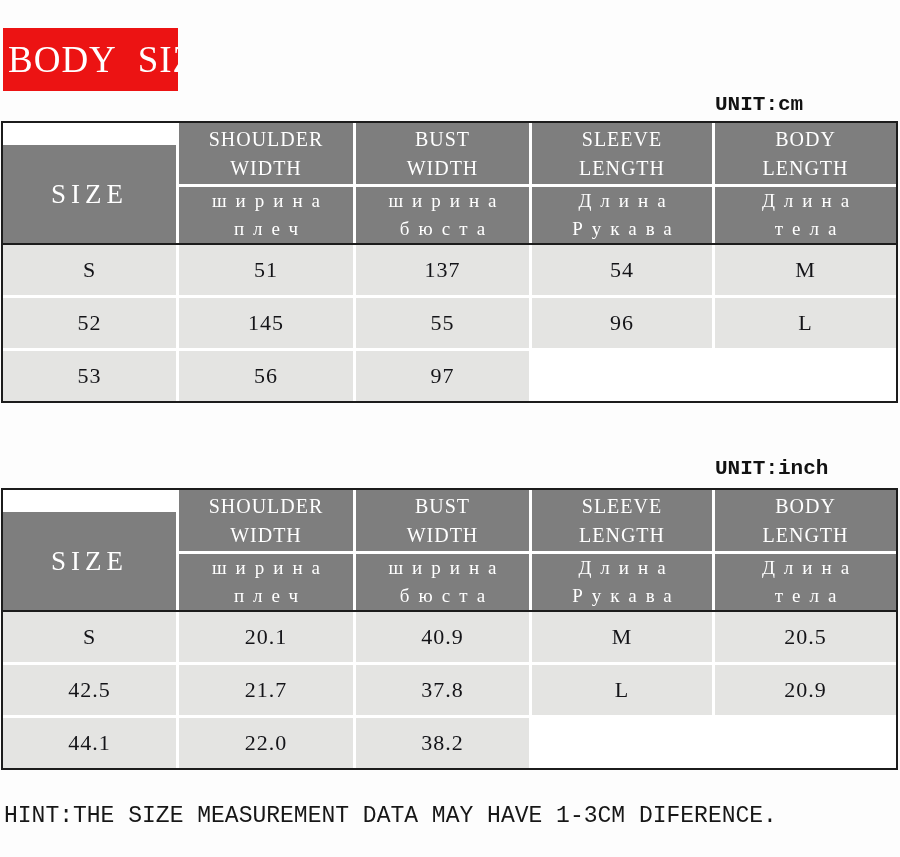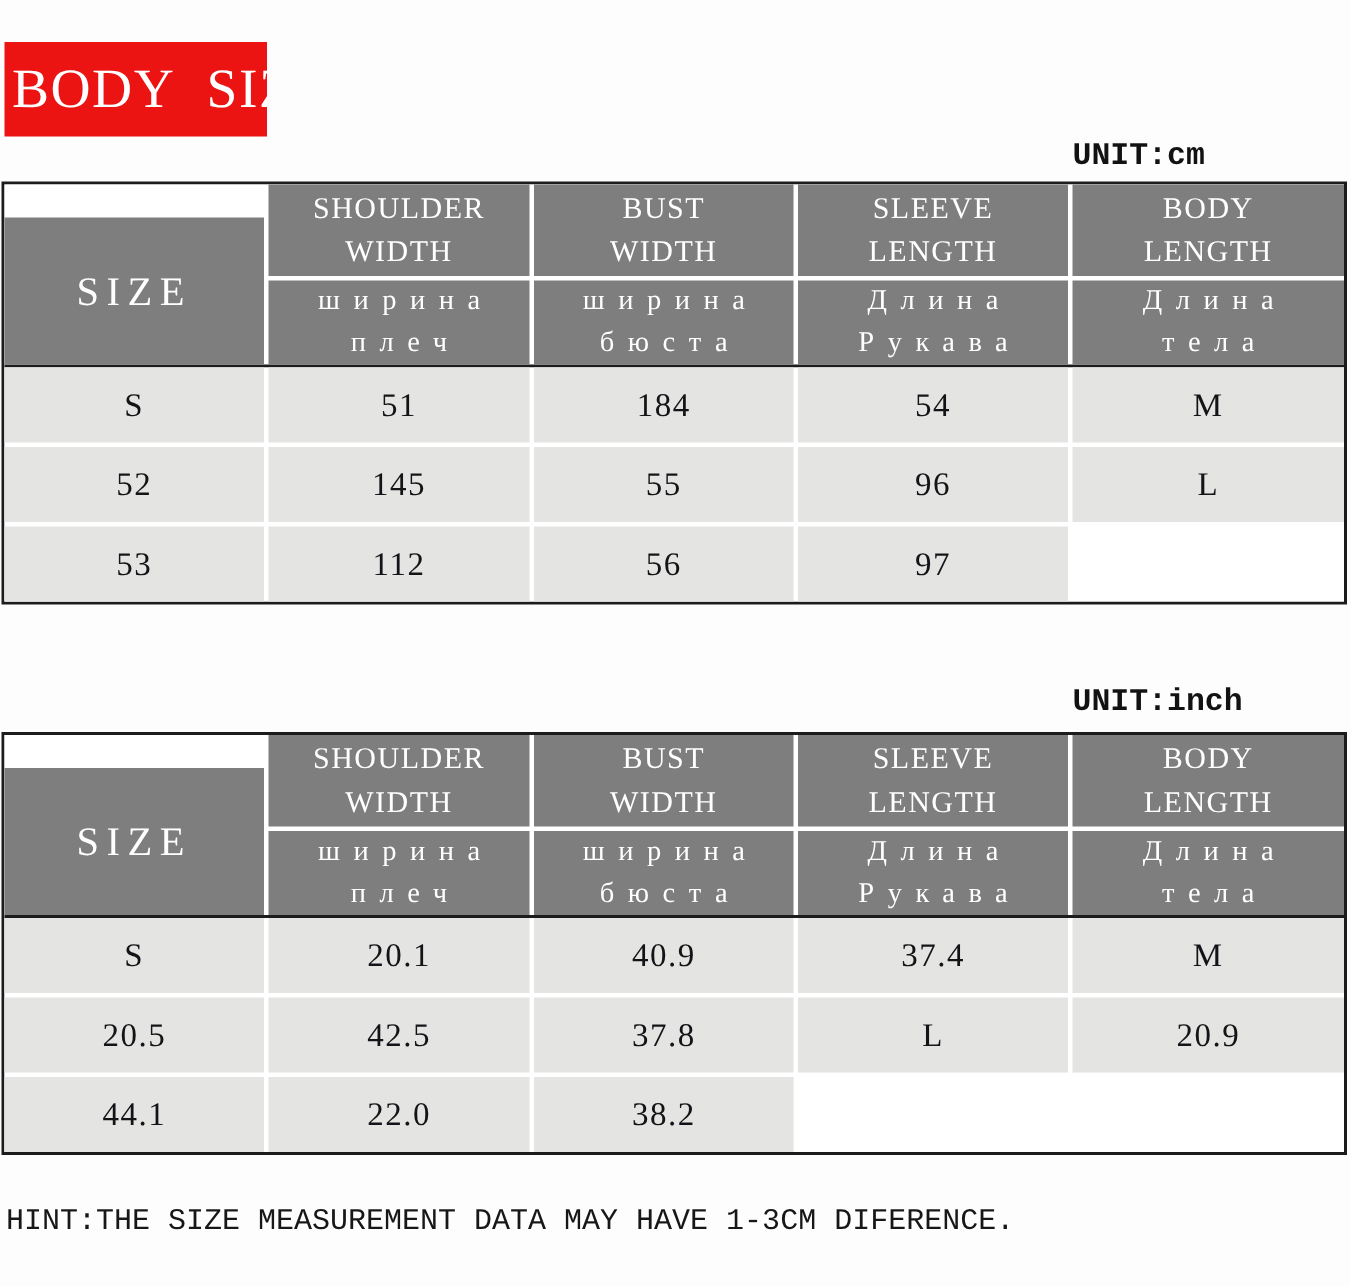--- a/index.html
+++ b/index.html
@@ -28,21 +28,21 @@
          gap:3px;background:#fff;border-bottom:2px solid var(--line-dark,#1c1c1c);}
   .thead .cell{background:var(--header-gray,#7e7e7e);color:#fff;display:flex;flex-direction:column;
                align-items:center;justify-content:center;text-align:left;}
   .size-cell{grid-column:1;grid-row:1 / span 2;font-size:27px;letter-spacing:5px;margin-top:22px;}
   .en{font-size:20px;letter-spacing:1px;line-height:29px;}
   .ru{font-size:19px;letter-spacing:9px;line-height:28px;text-indent:9px;}
   .tbody{display:grid;grid-template-columns:173px 174px 173px 180px 181px;grid-auto-rows:50px;
          gap:3px;background:#fff;}
   .tbody .cell{background:var(--cell-gray,#e4e4e2);color:var(--text-dark,#141418);display:flex;
                align-items:center;justify-content:center;font-size:22px;letter-spacing:1px;}
-  .hint{position:absolute;left:4px;top:803px;font-family:"Liberation Mono", monospace;font-size:20px;
+  .hint{position:absolute;left:4px;top:803px;font-family:"Liberation Mono", monospace;font-size:23px;
         color:#171717;white-space:nowrap;letter-spacing:0px;}
 </style>
 </head>
 <body>
 
 <div class="banner">
   <span>BODY SIZE</span>
 </div>
 
 <div class="unit unit-cm">UNIT:cm</div>
@@ -79,30 +79,29 @@
       <span>Рукава</span>
     </div>
     <div class="cell ru">
       <span>Длина</span>
       <span>тела</span>
     </div>
   </div>
   <div class="tbody">
     <div class="cell">S</div>
     <div class="cell">51</div>
-    <div class="cell">184</div>
+    <div class="cell">137</div>
     <div class="cell">54</div>
     <div class="cell">M</div>
     <div class="cell">52</div>
     <div class="cell">145</div>
     <div class="cell">55</div>
     <div class="cell">96</div>
     <div class="cell">L</div>
     <div class="cell">53</div>
-    <div class="cell">112</div>
     <div class="cell">56</div>
     <div class="cell">97</div>
   </div>
 </div>
 
 <div class="unit unit-inch">UNIT:inch</div>
 
 <div class="size-table t2">
   <div class="thead">
     <div class="cell size-cell">SIZE</div>
@@ -136,24 +135,24 @@
     </div>
     <div class="cell ru">
       <span>Длина</span>
       <span>тела</span>
     </div>
   </div>
   <div class="tbody">
     <div class="cell">S</div>
     <div class="cell">20.1</div>
     <div class="cell">40.9</div>
-    <div class="cell">37.4</div>
     <div class="cell">M</div>
     <div class="cell">20.5</div>
     <div class="cell">42.5</div>
+    <div class="cell">21.7</div>
     <div class="cell">37.8</div>
     <div class="cell">L</div>
     <div class="cell">20.9</div>
     <div class="cell">44.1</div>
     <div class="cell">22.0</div>
     <div class="cell">38.2</div>
   </div>
 </div>
 
 <div class="hint">HINT:THE SIZE MEASUREMENT DATA MAY HAVE 1-3CM DIFERENCE.</div>

